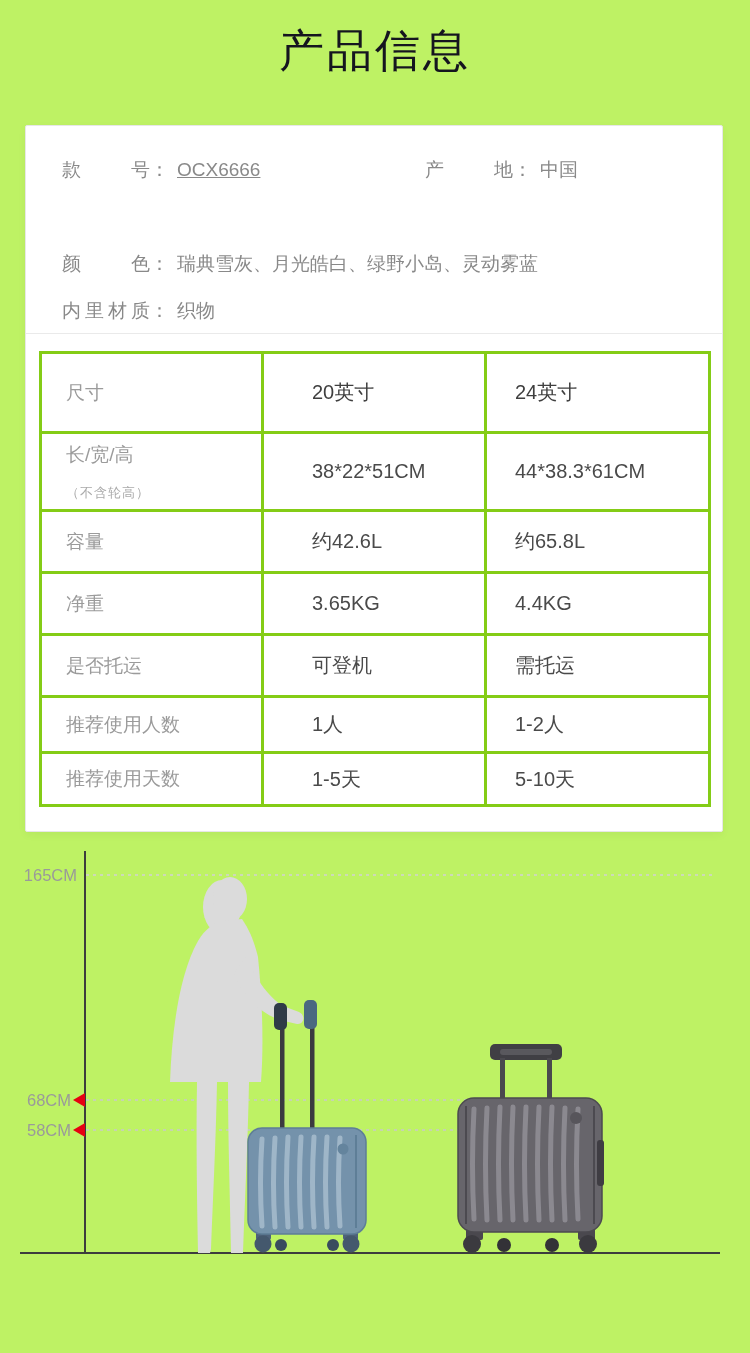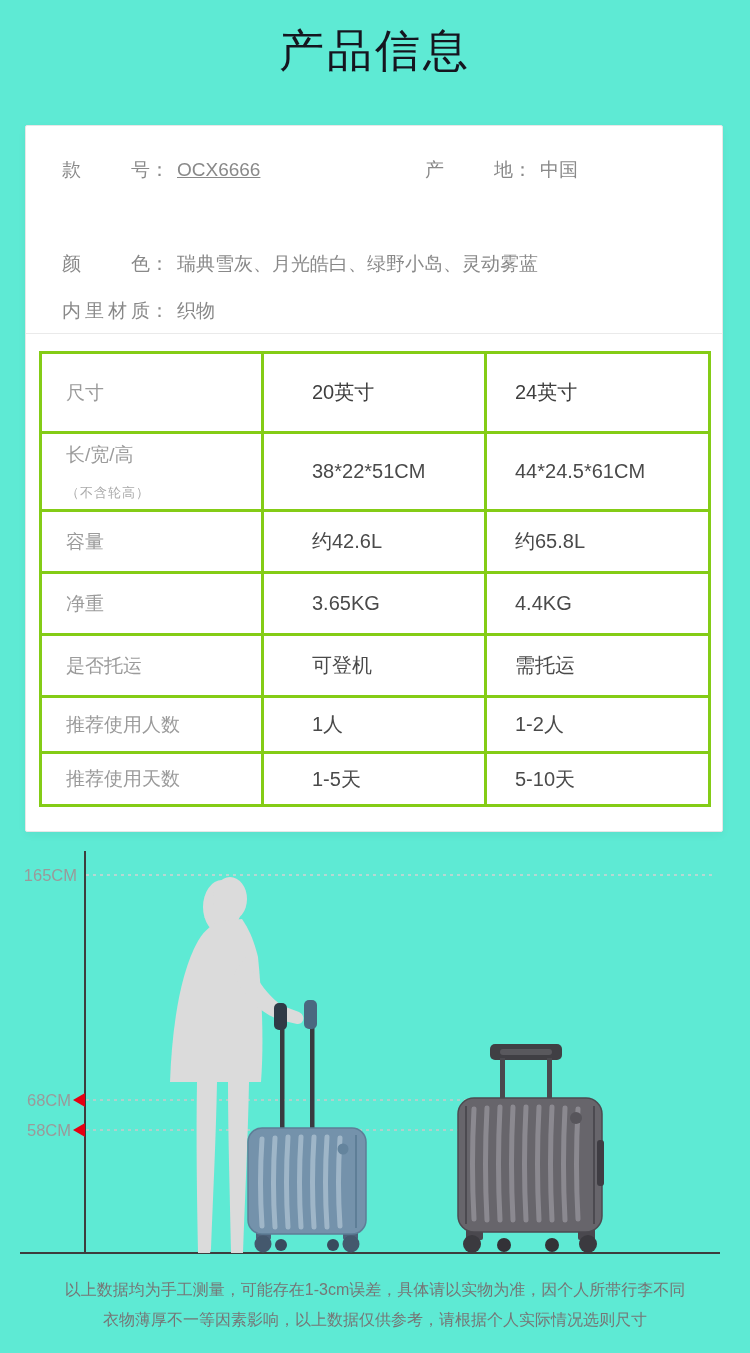--- a/index.html
+++ b/index.html
@@ -1,16 +1,16 @@
 <!DOCTYPE html>
 <html><head>
 <meta charset="utf-8">
 <style>
   html,body{margin:0;padding:0;background:#fff;}
-  .page{position:relative;width:750px;height:1353px;background:#5eead4;overflow:hidden;
+  .page{position:relative;width:750px;height:1353px;background:#bef264;overflow:hidden;
         font-family:"Liberation Sans","DejaVu Sans",sans-serif;}
   
   .title{position:absolute;top:28px;left:0;width:100%;margin:0;text-align:center;
          font-size:45px;font-weight:400;letter-spacing:3px;color:#15151f;line-height:1;}
   
   .card{position:absolute;top:125px;left:25px;width:698px;height:707px;box-sizing:border-box;
         border:1px solid #e7e7e7;border-radius:2px;background:#fff;
         box-shadow:0 3px 8px rgba(0,0,0,0.045);}
   .info{position:absolute;top:0;left:0;right:0;height:208px;box-sizing:border-box;
         padding:20px 36px 0 36px;border-bottom:1px solid #eaeaea;}
@@ -80,21 +80,21 @@
         <td class="c1">尺寸</td>
         <td class="c2">20英寸</td>
         <td class="c3">24英寸</td>
       </tr>
       <tr class="r-size">
         <td class="c1">
           <div>长/宽/高</div>
           <div class="note">（不含轮高）</div>
         </td>
         <td class="c2">38*22*51CM</td>
-        <td class="c3">44*24.5*61CM</td>
+        <td class="c3">44*38.3*61CM</td>
       </tr>
       <tr class="r-std">
         <td class="c1">容量</td>
         <td class="c2">约42.6L</td>
         <td class="c3">约65.8L</td>
       </tr>
       <tr class="r-std">
         <td class="c1">净重</td>
         <td class="c2">3.65KG</td>
         <td class="c3">4.4KG</td>
@@ -193,18 +193,14 @@
 
       <polygon points="85,248 85,262 73,255" fill="#e60012"></polygon>
       <polygon points="85,278 85,292 73,285" fill="#e60012"></polygon>
 
       <text class="dim-label" x="77" y="36" text-anchor="end">165CM</text>
       <text class="dim-label" x="71" y="261" text-anchor="end">68CM</text>
       <text class="dim-label" x="71" y="291" text-anchor="end">58CM</text>
     </svg>
   </div>
 
-  <div class="footer">
-    <p>以上数据均为手工测量，可能存在1-3cm误差，具体请以实物为准，因个人所带行李不同</p>
-    <p>衣物薄厚不一等因素影响，以上数据仅供参考，请根据个人实际情况选则尺寸</p>
-  </div>
 
 </div>
 
 </body></html>

